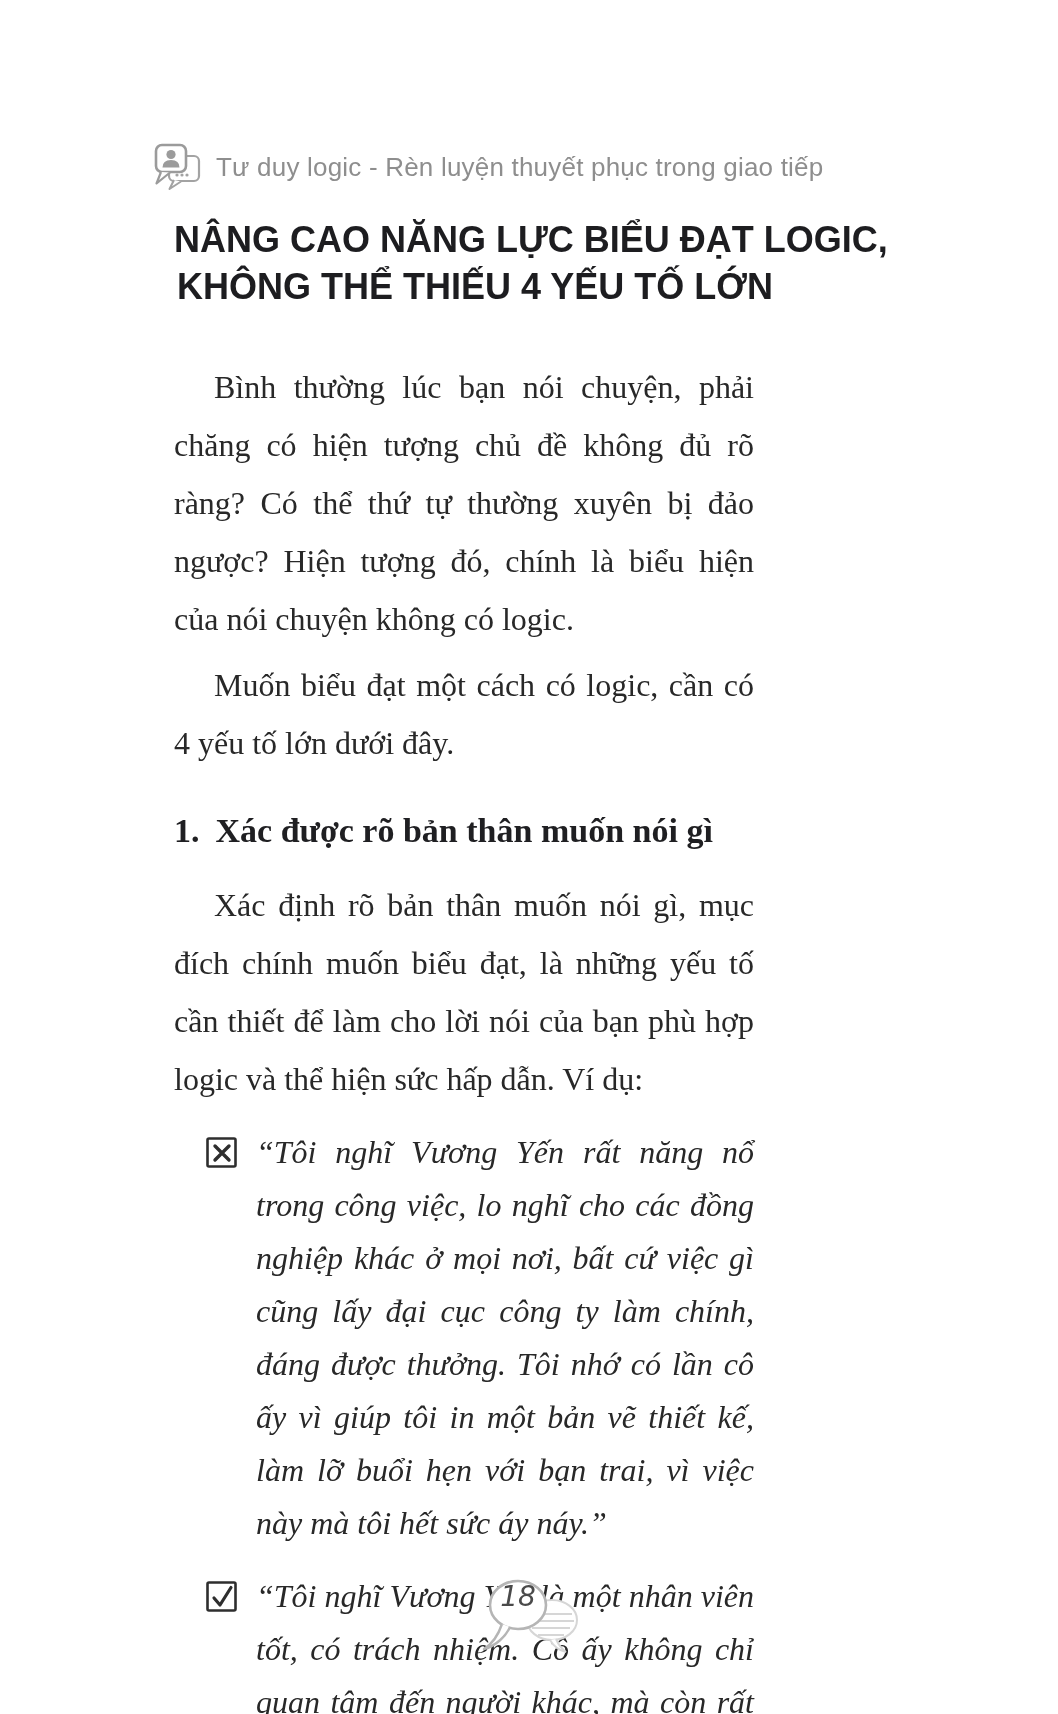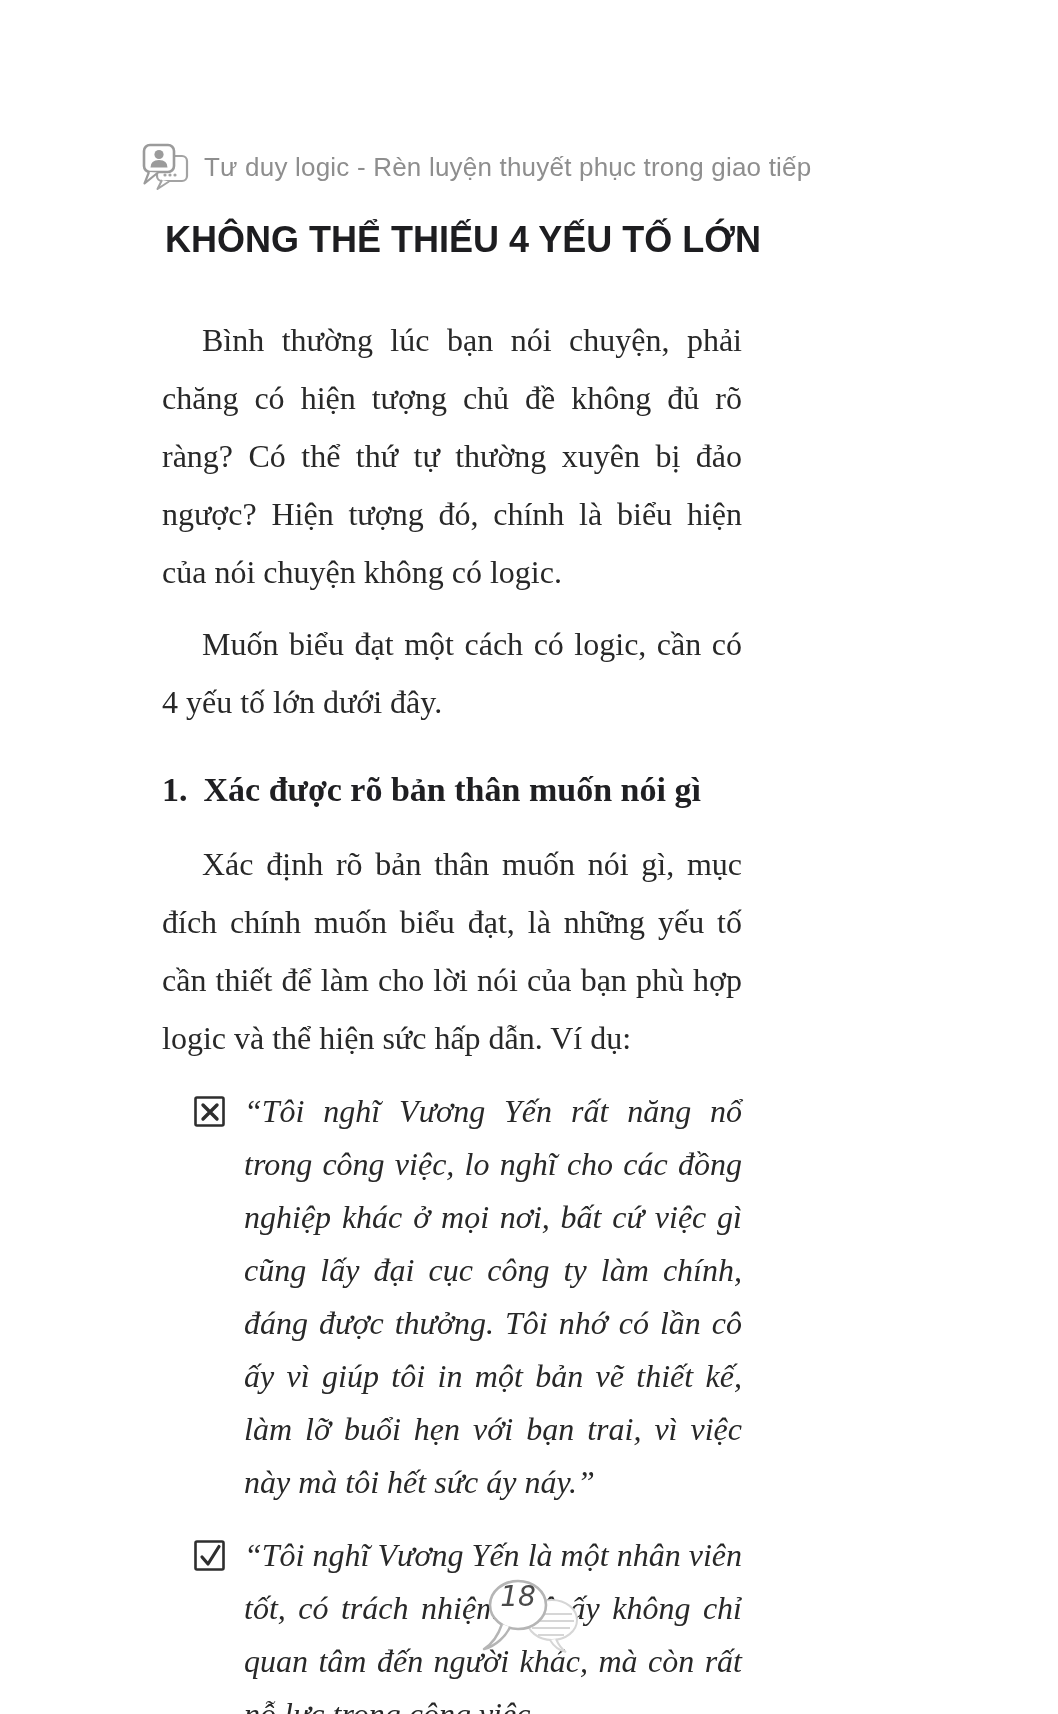--- a/index.html
+++ b/index.html
@@ -3,20 +3,21 @@
 <meta charset="utf-8">
 <style>
   html,body{margin:0;padding:0;background:#ffffff;}
   .page{
     position:relative;
     width:926px;height:1714px;
     background:#ffffff;
     overflow:hidden;
     color:#282828;
     font-family:"Liberation Serif", serif;
+    padding-left:12px;
   }
   
   .header{
     margin:142px 0 0 136px;
     display:flex;align-items:center;gap:12px;
   }
   .hicon{flex:0 0 auto;display:inline-block;width:56px;height:50px;}
   .htext{
     font-family:"Liberation Sans", sans-serif;
     font-size:26px;color:#8e8e8e;letter-spacing:.2px;
@@ -34,21 +35,21 @@
     font-size:36px;line-height:47px;letter-spacing:0px;
   }
   
   .content{margin:0 184px 0 162px;}
   .para{
     margin:0;text-align:justify;
     font-size:32px;line-height:58px;
     text-indent:40px;
   }
   .para.p1{margin-top:48px;}
-  .para.p2{margin-top:14px;}
+  .para.p2{margin-top:8px;}
   .sec{
     margin:34px 0 0 0;
     font-size:34px;line-height:50px;font-weight:700;color:#1f1f22;
   }
   .secnum{display:inline-block;margin-right:16px;}
   .para.p3{margin-top:20px;}
   
   .examples{margin-top:18px;}
   .example{display:flex;gap:16px;margin-left:30px;font-family:Liberation Serif, serif;}
   .example + .example{margin-top:20px;}
@@ -87,20 +88,21 @@
         <rect x="8" y="3" width="30" height="27" rx="6" fill="#ffffff" stroke="#9b9b9b" stroke-width="2.6"></rect>
         <path d="M13 30 L8.5 41.5 L22 30.5" fill="#ffffff" stroke="#9b9b9b" stroke-width="2.2" stroke-linejoin="round"></path>
         <circle cx="23" cy="12.5" r="4.6" fill="#9b9b9b"></circle>
         <path d="M14.5 25.5 Q14.5 18 23 18 Q31.5 18 31.5 25.5 Z" fill="#9b9b9b"></path>
       </svg>
     </span>
     <span class="htext">Tư duy logic - Rèn luyện thuyết phục trong giao tiếp</span>
   </div>
 
   <h1 class="title">
+    <span class="tline">NÂNG CAO NĂNG LỰC BIỂU ĐẠT LOGIC,</span>
     <span class="tline">KHÔNG THỂ THIẾU 4 YẾU TỐ LỚN</span>
   </h1>
 
   <div class="content">
     <p class="para p1">Bình thường lúc bạn nói chuyện, phải chăng có hiện tượng chủ đề không đủ rõ ràng? Có thể thứ tự thường xuyên bị đảo ngược? Hiện tượng đó, chính là biểu hiện của nói chuyện không có logic.</p>
     <p class="para p2">Muốn biểu đạt một cách có logic, cần có 4 yếu tố lớn dưới đây.</p>
 
     <h2 class="sec"><span class="secnum">1.</span><span>Xác được rõ bản thân muốn nói gì</span></h2>
 
     <p class="para p3">Xác định rõ bản thân muốn nói gì, mục đích chính muốn biểu đạt, là những yếu tố cần thiết để làm cho lời nói của bạn phù hợp logic và thể hiện sức hấp dẫn. Ví dụ:</p>

